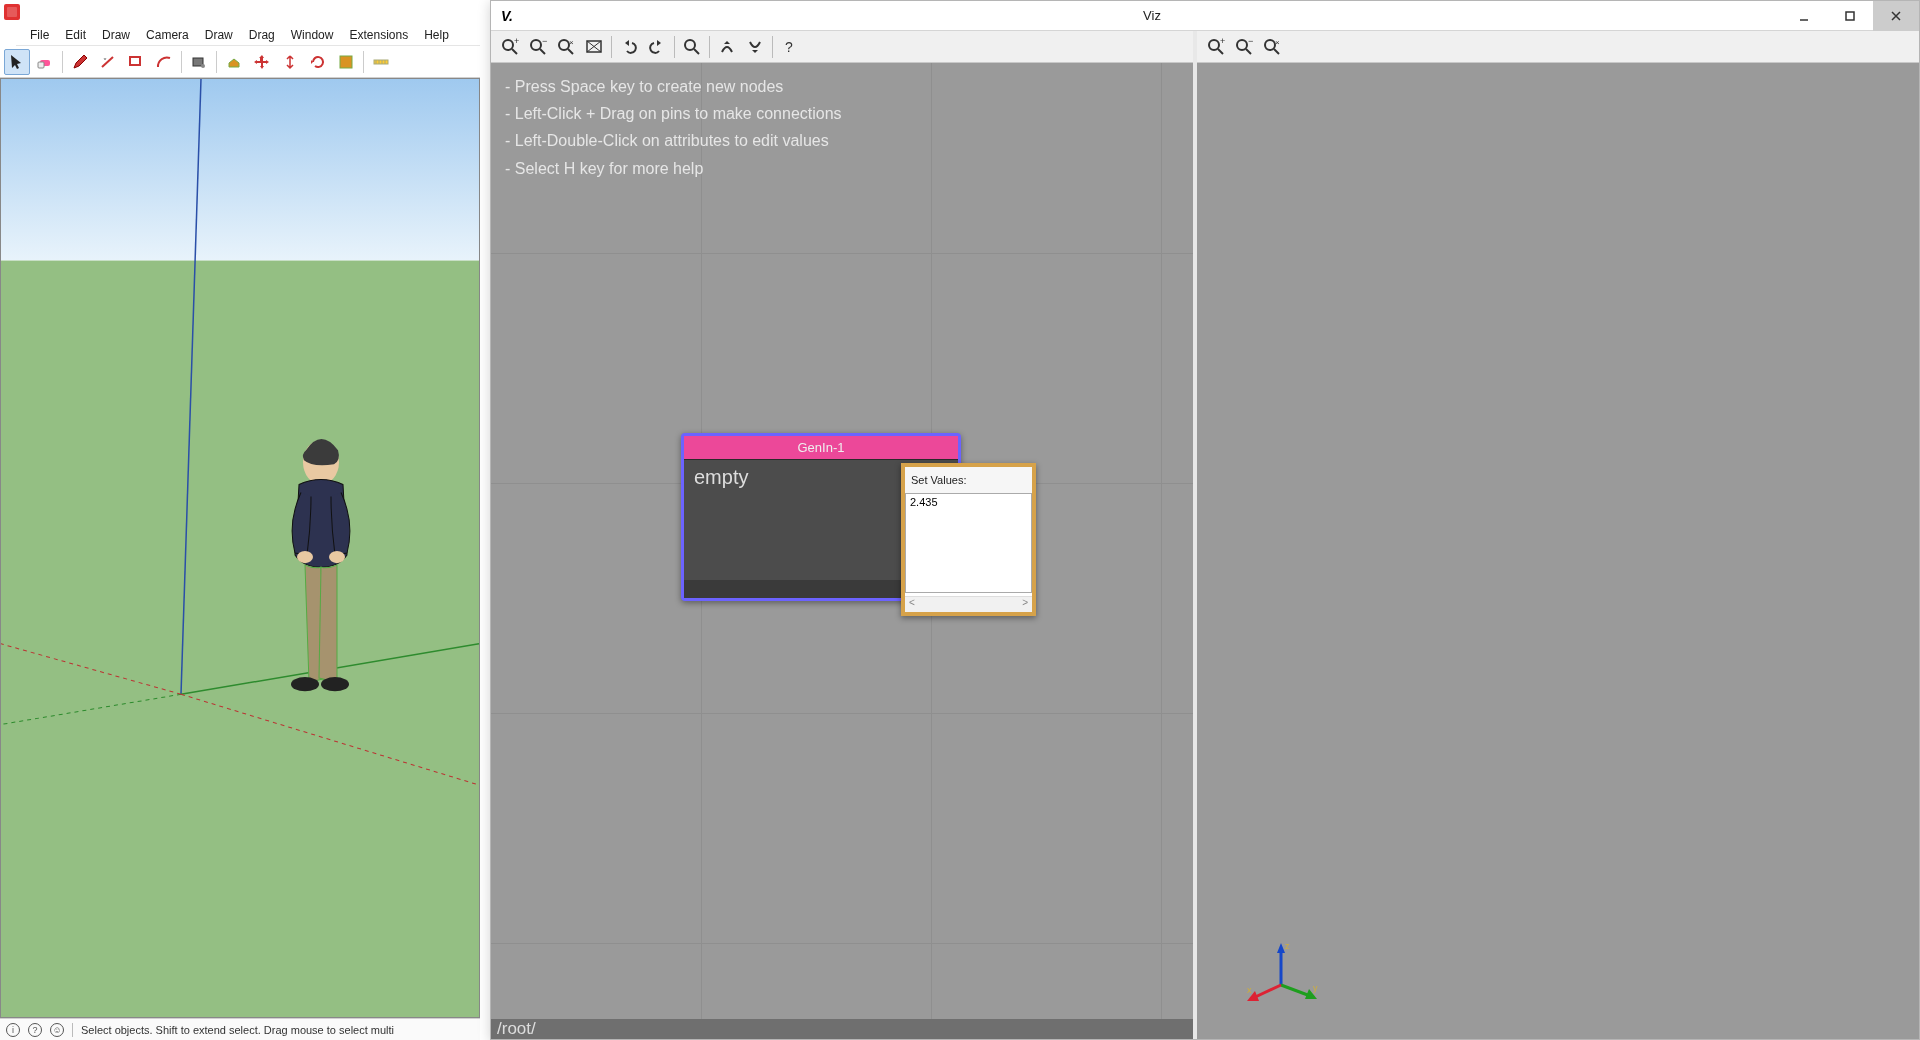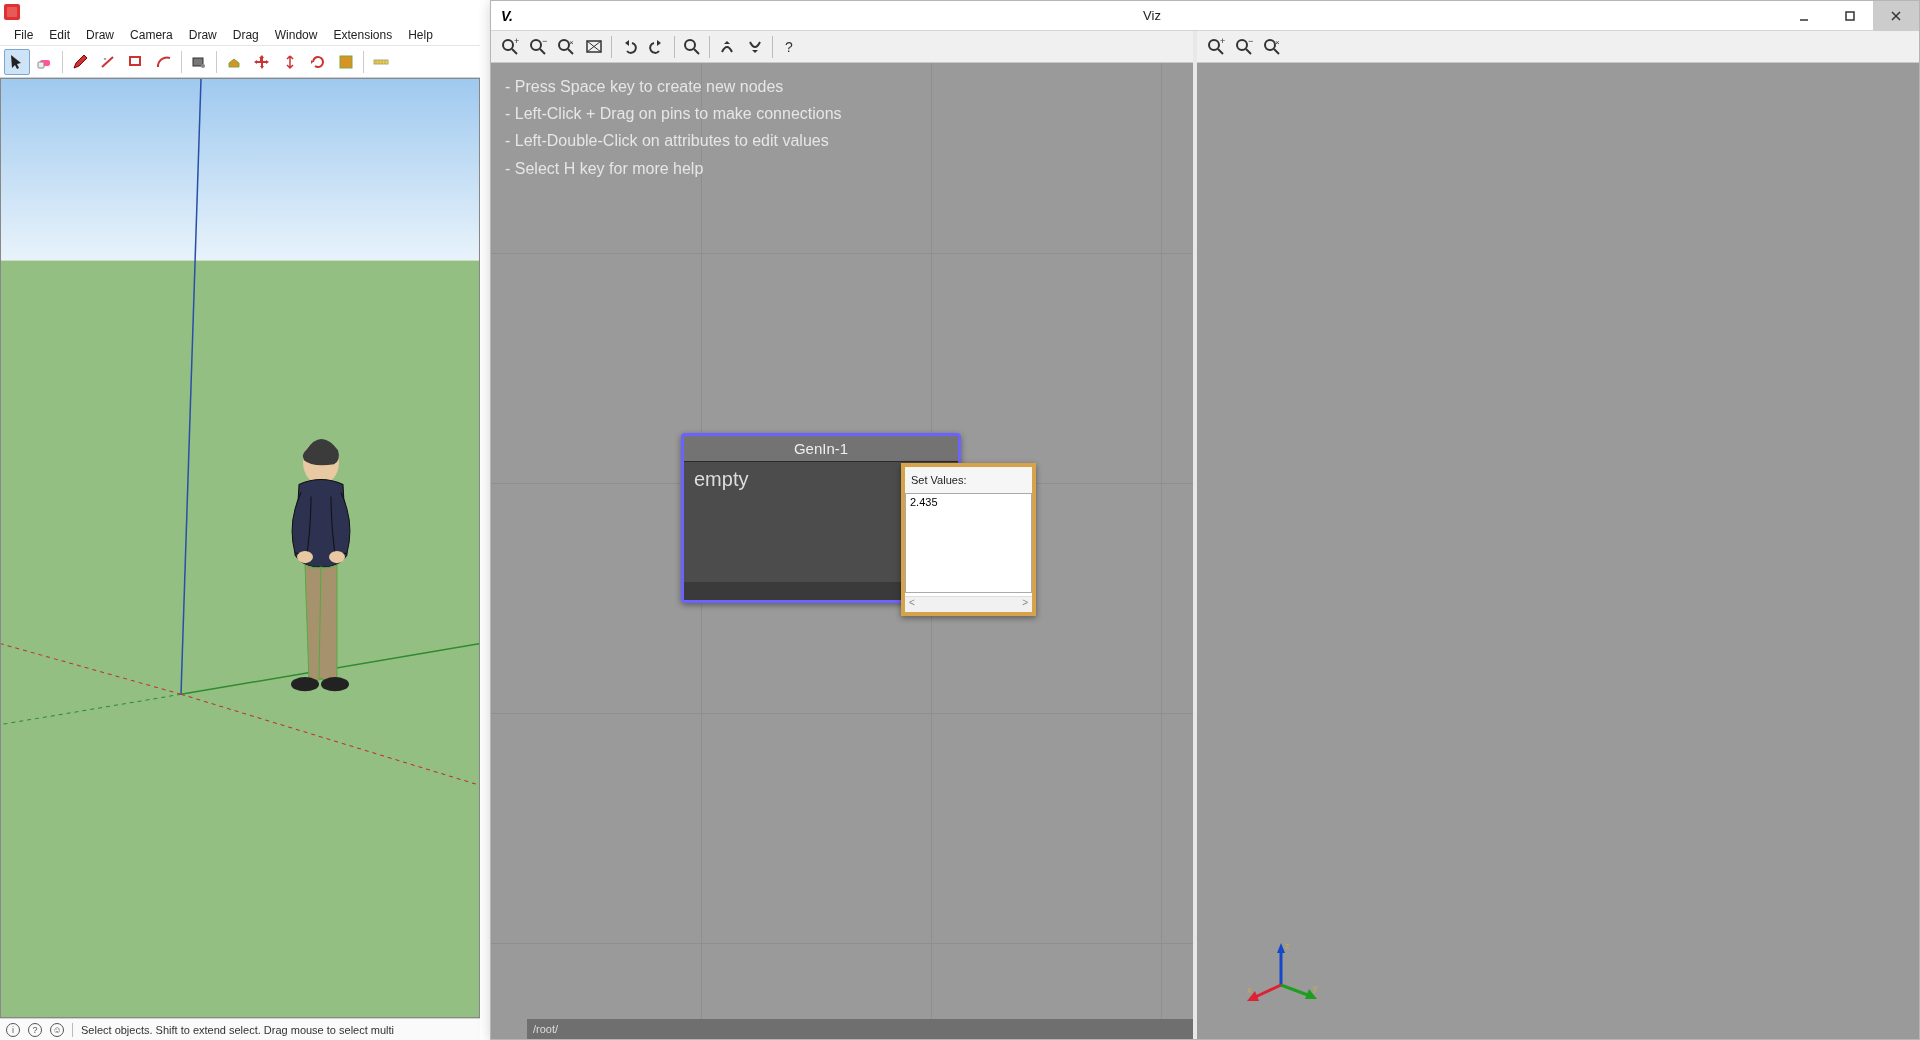--- a/index.html
+++ b/index.html
@@ -25,20 +25,21 @@
   width: 16px; height: 16px; background: #e03131; border-radius: 2px; margin-right: 4px;
   position: relative;
 }
 #su-titlebar .su-logo::after {
   content:""; position:absolute; left:3px; top:3px; width:10px; height:10px;
   background: #fff3; border-radius:1px;
 }
 #su-menubar {
   height: 22px; display: flex; align-items: center; padding: 0 6px; gap: 0;
   border-bottom: 1px solid #e5e5e5;
+  margin-left: 16px;
 }
 #su-menubar span {
   padding: 2px 8px; cursor: default; font-size: 12px; color:#222;
 }
 #su-toolbar {
   height: 32px; display: flex; align-items: center; padding: 0 4px; gap: 2px;
   border-bottom: 1px solid #d0d0d0;
 }
 .tb-btn {
   width: 26px; height: 26px; display:flex; align-items:center; justify-content:center;
@@ -113,21 +114,21 @@
 }
 
 
 .node {
   position:absolute; left:190px; top:370px; width:280px;
   border:3px solid #6c63ff; border-radius:4px;
   box-shadow: 0 2px 6px rgba(0,0,0,.4);
   background:#3a3a3a;
 }
 .node-title {
-  background:#737373; color:#eee; text-align:center; padding:4px 0; font-size:15px;
+  background:#ec4899; color:#eee; text-align:center; padding:4px 0; font-size:13px;
   border-bottom:1px solid #2a2a2a;
 }
 .node-body {
   background:#4c4c4c; color:#ddd; padding:6px 10px; font-size:20px; min-height:120px;
   position:relative;
 }
 .node-footer {
   background:#3a3a3a; height:18px; position:relative;
 }
 .grip {
@@ -153,22 +154,22 @@
   width:100%; height:100px; border:1px solid #aaa; resize:none;
   font-family:inherit; font-size:11px; padding:2px 4px;
 }
 .setvals .sv-scroll {
   height:16px; background:#f1f1f1; display:flex; justify-content:space-between;
   border-top:1px solid #ddd; font-size:10px; color:#888; padding:0 4px;
 }
 
 
 .pane-footer {
-  height:20px; background:#6f6f6f; color:#ddd; font-size:11px; padding:0 6px;
-  display:flex; align-items:center;margin-left:36px;
+  height:20px; background:#6f6f6f; color:#ddd; font-size:17px; padding:0 6px;
+  display:flex; align-items:center;
 }
 
 
 .axis-gizmo {
   position:absolute; left:44px; bottom:24px; width:80px; height:80px;
 }
 
 </style>
 </head>
 <body>

